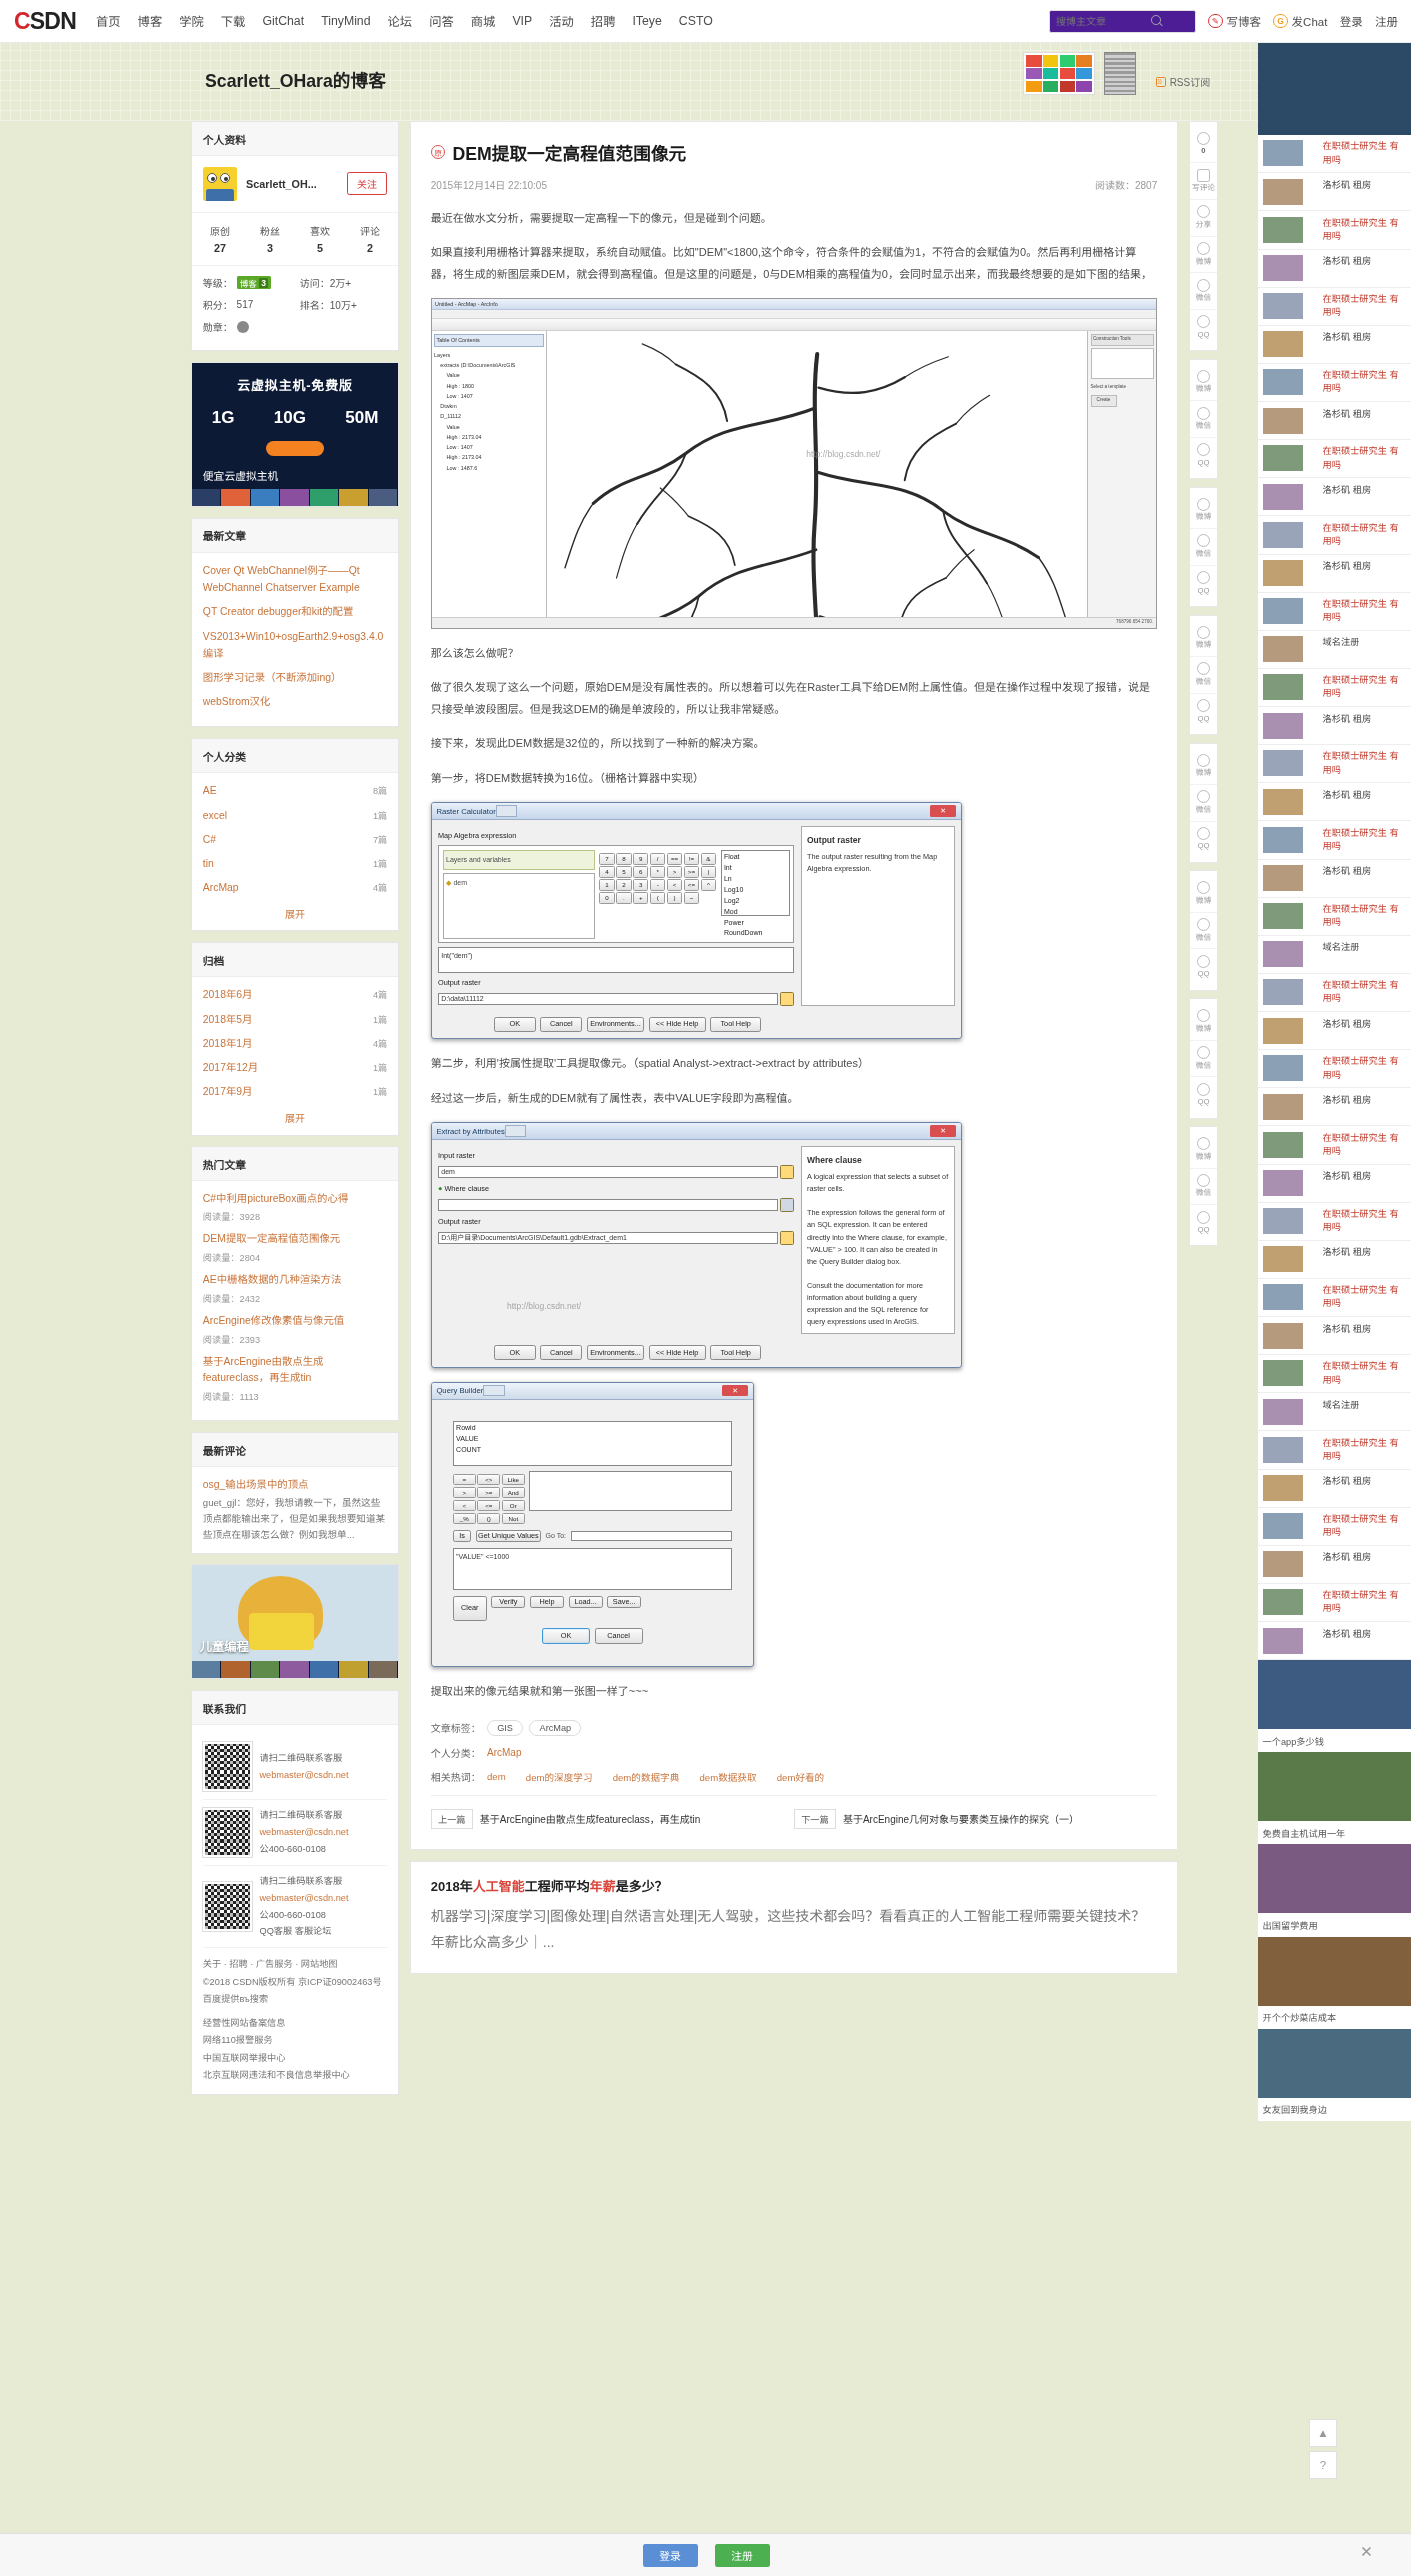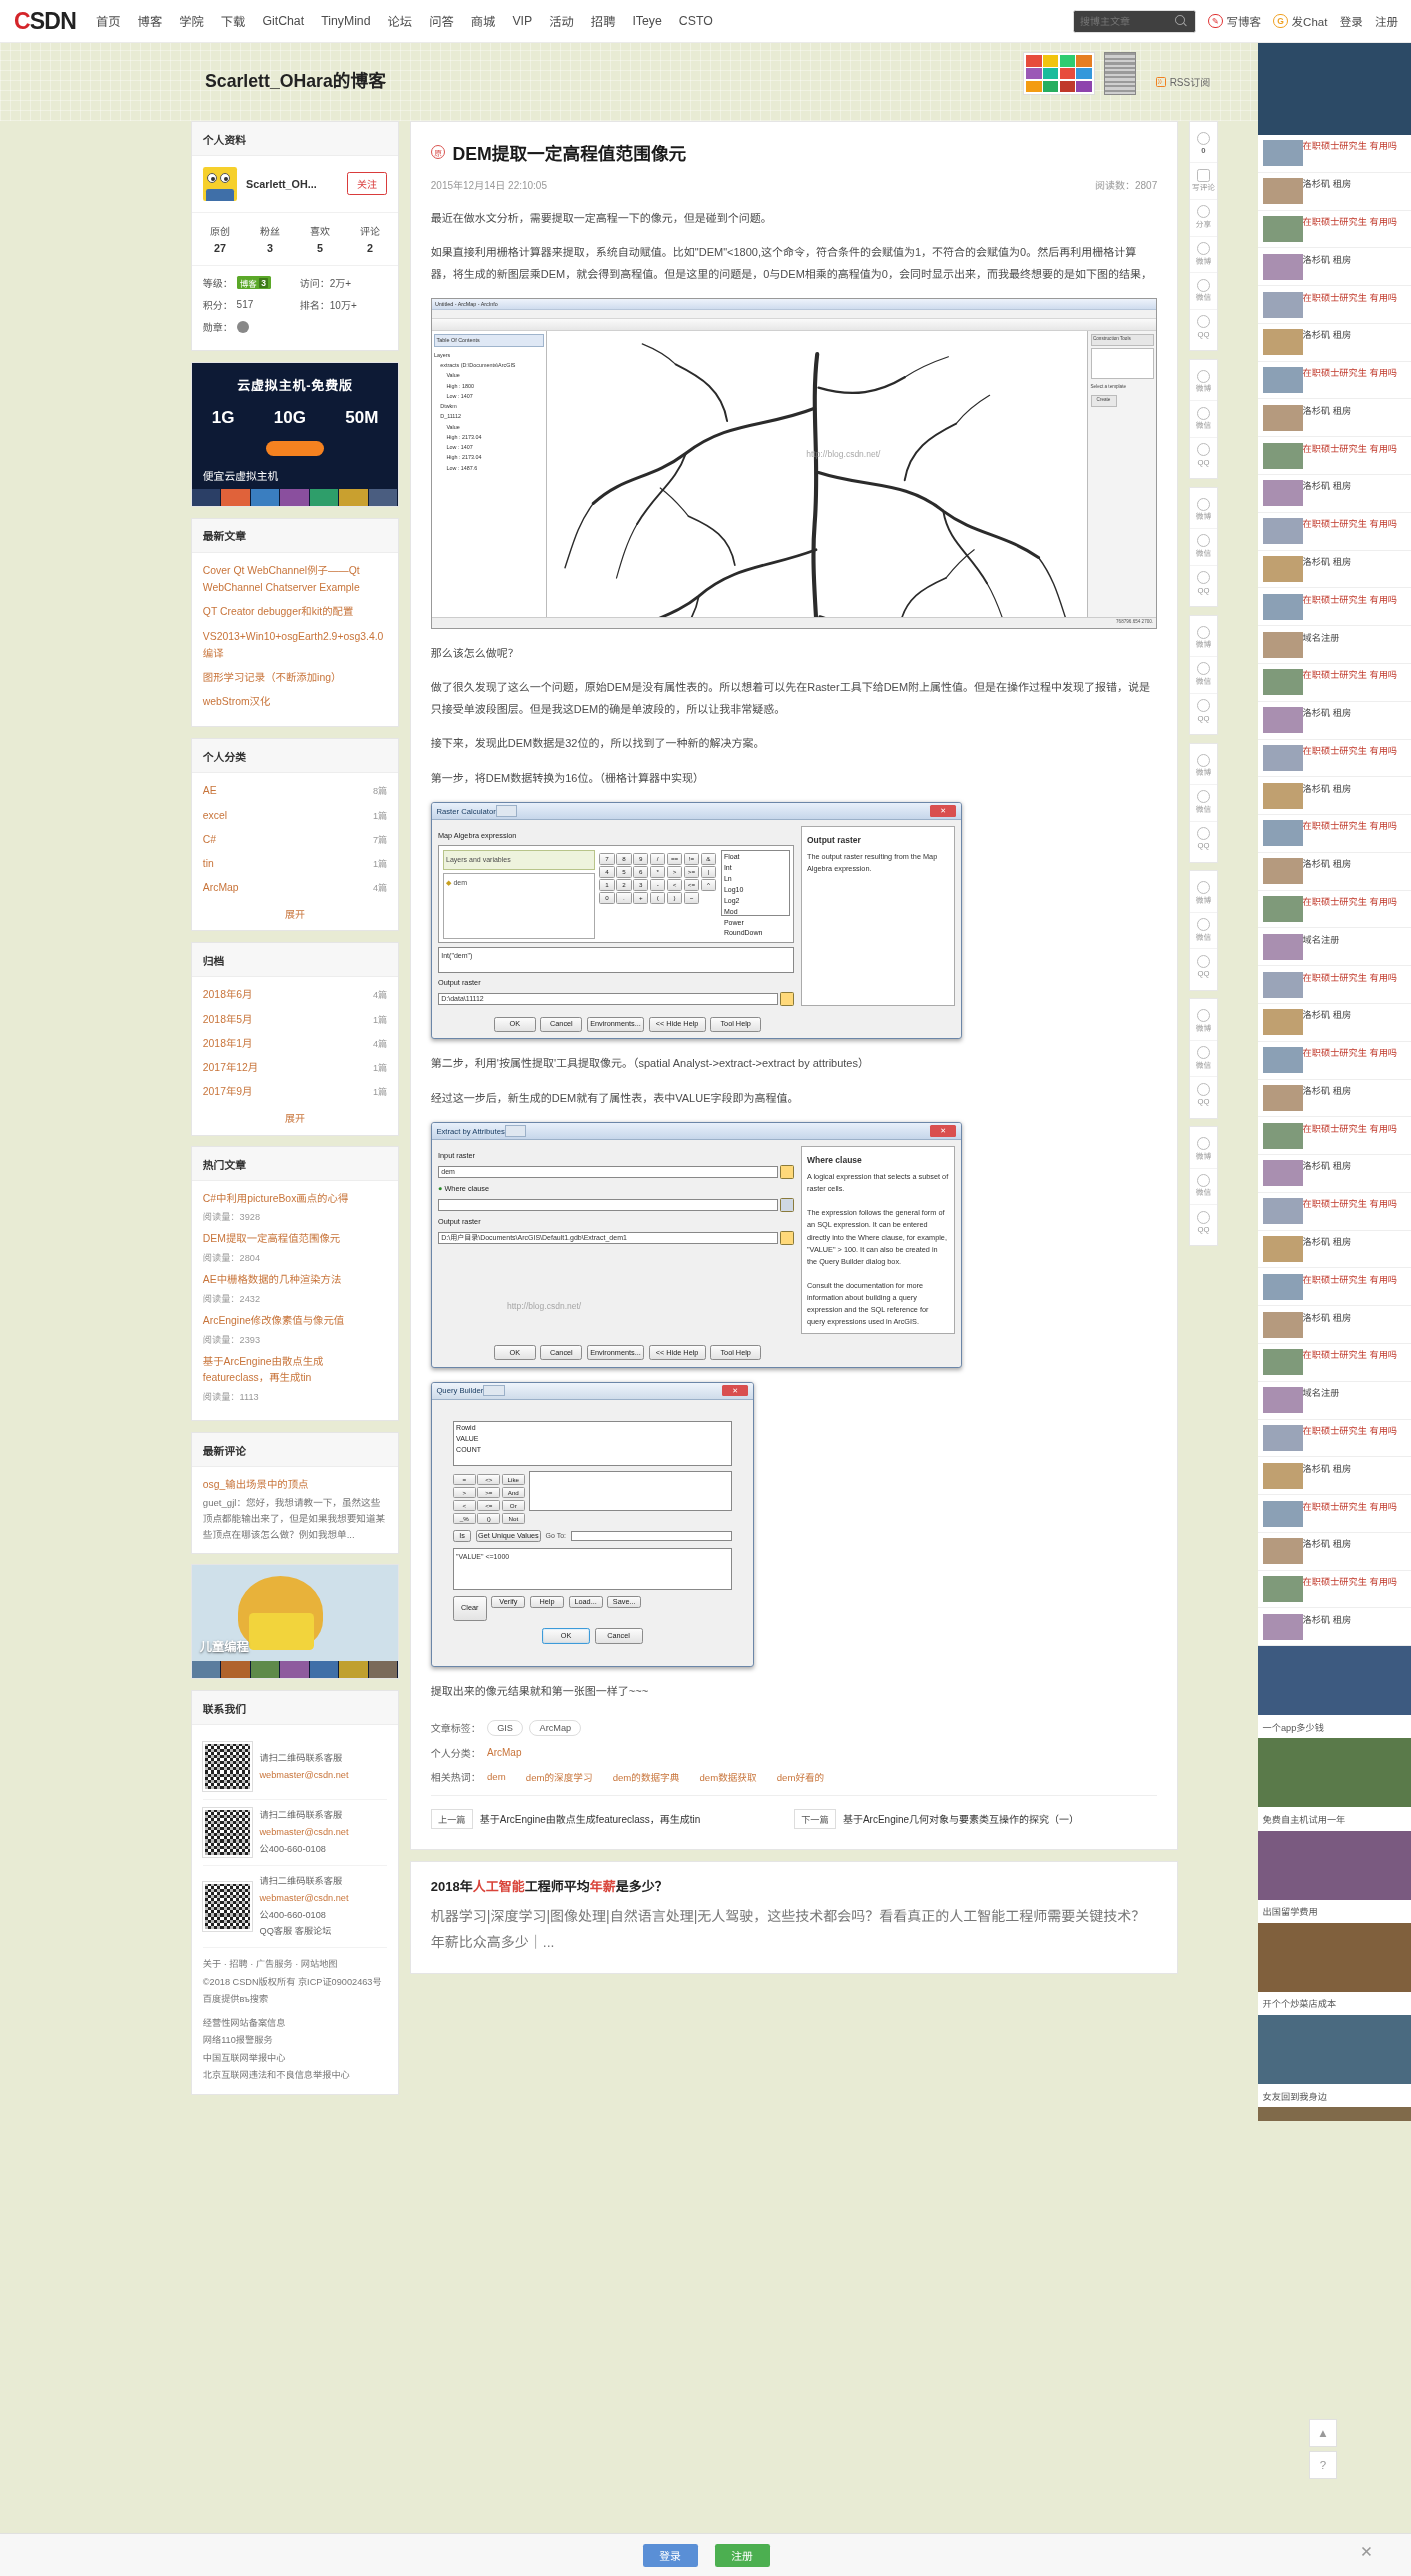--- a/index.html
+++ b/index.html
@@ -18,22 +18,22 @@
   .topnav {
     height: 43px; background: #fff; border-bottom: 0.8px solid #ebebeb;
     display: flex; align-items: center; padding: 0 14px; position: relative; z-index: 40;
   }
   .logo { font-weight: bold; font-size: 23px; letter-spacing: -0.8px; margin-right: 20px; color:#222; }
   .logo .c { color: #d4252a; }
   .navlinks { display: flex; align-items: center; gap: 17px; }
   .navlinks a { font-size: 12.3px; color: #4d4d4d; }
   .topright { margin-left: auto; display: flex; align-items: center; gap: 12.3px; }
   .searchbox {
-    width: 123px; height: 23px; border: 0.8px solid #e0e0e0; border-radius: 2.3px;
-    display: flex; align-items: center; padding: 0 6.2px; background: #404040;
+    width: 147px; height: 23px; border: 0.8px solid #e0e0e0; border-radius: 2.3px;
+    display: flex; align-items: center; padding: 0 6.2px; background: #4c1d95;
   }
   .searchbox input {
     border: 0; outline: 0; font-size: 10px; width: 95px; color: #999;
     font-family: "Liberation Sans", sans-serif; background: transparent;
   }
   .s-icon { width: 11.5px; height: 11.5px; position: relative; flex: none; }
   .s-icon::before { content:""; position:absolute; width:7.7px; height:7.7px; border:1.2px solid #aaa; border-radius:50%; left:0; top:0;}
   .s-icon::after { content:""; position:absolute; width:3.8px; height:1.2px; background:#aaa; transform:rotate(45deg); right:-0.8px; bottom:1.5px;}
   .tr-item { display: flex; align-items: center; gap: 3.8px; font-size: 11.5px; color: #4d4d4d; }
   .circ { width: 14.6px; height: 14.6px; border-radius: 50%; border: 1.2px solid #e03030; color: #e03030;
@@ -200,21 +200,21 @@
     width: 29px; background: #fff; border: 0.8px solid #e6e6e6; text-align: center; padding: 4.6px 0;
   }
   .share .it { padding: 5.4px 0; font-size: 7.7px; color: #999; border-bottom: 0.8px solid #f2f2f2; line-height: 1.35; }
   .share .it:last-child { border-bottom: 0; }
   .share .ic { width: 13px; height: 13px; margin: 0 auto 1.5px; border-radius: 50%; border: 0.8px solid #bbb; }
   .share .ic.b { border-radius: 2.3px; }
   .share .num { font-weight: bold; color: #666; }
 
   
   .rightcol { position: absolute; right: 0; top: 43px; width: 154px; }
-  .rr-item { display: flex; gap: 0; padding: 5.4px 4.6px; border-bottom: 0.8px solid #eee; background: #fff; align-items: flex-start; }
+  .rr-item { display: flex; gap: 20px; padding: 5.4px 4.6px; border-bottom: 0.8px solid #eee; background: #fff; align-items: flex-start; }
   .rr-thumb { width: 40px; height: 26px; flex: none; background: #c9c9c9; }
   .rr-t { font-size: 9.2px; color: #444; line-height: 1.45; }
   .rr-t.red { color: #c0392b; }
   .rr-big { width: 154px; height: 92px; background: #2c4a66; }
   .rr-cap { font-size: 9.2px; color: #555; padding: 4.6px; background: #fff; }
 
   
   .bottombar {
     position: fixed; left: 0; bottom: 0; width: 1412px; height: 43px; background: #f7f7f7;
     border-top: 0.8px solid #e0e0e0; display: flex; align-items: center; justify-content: center; gap: 17px; z-index: 60;

